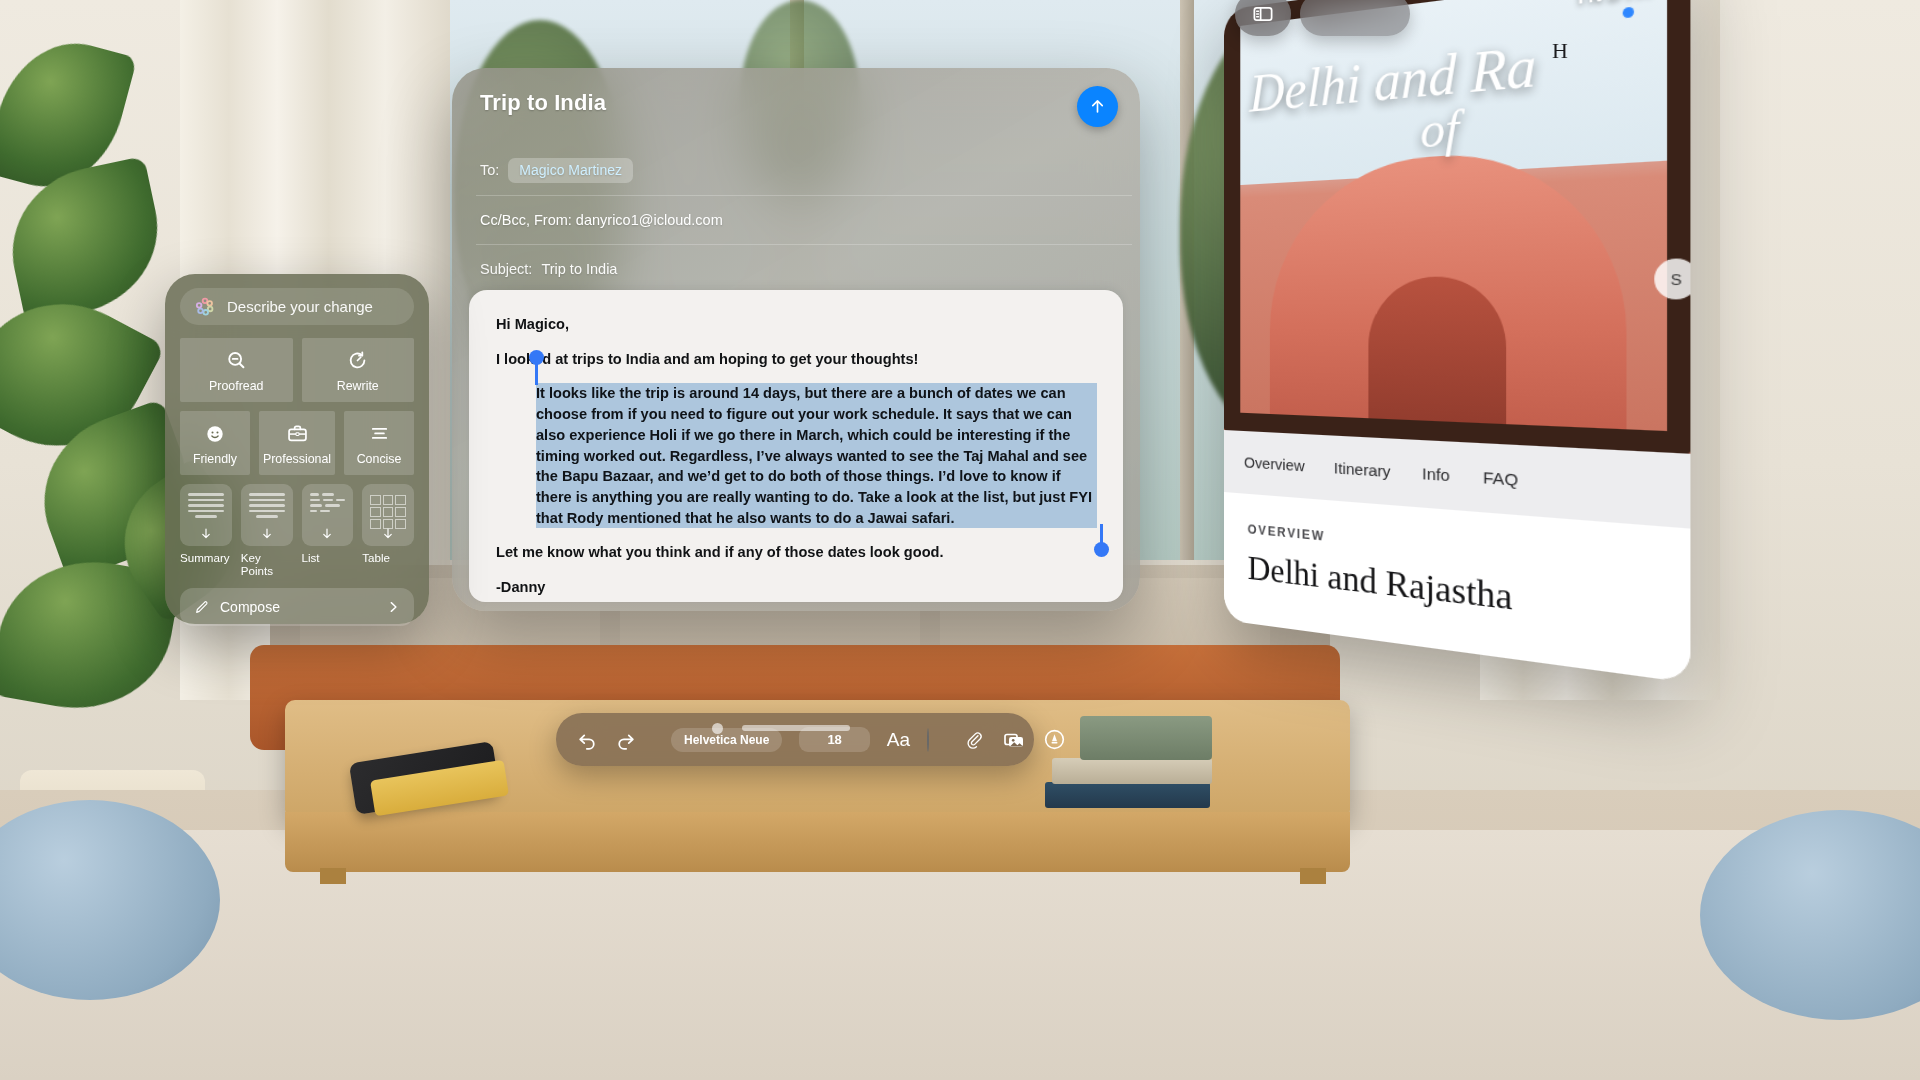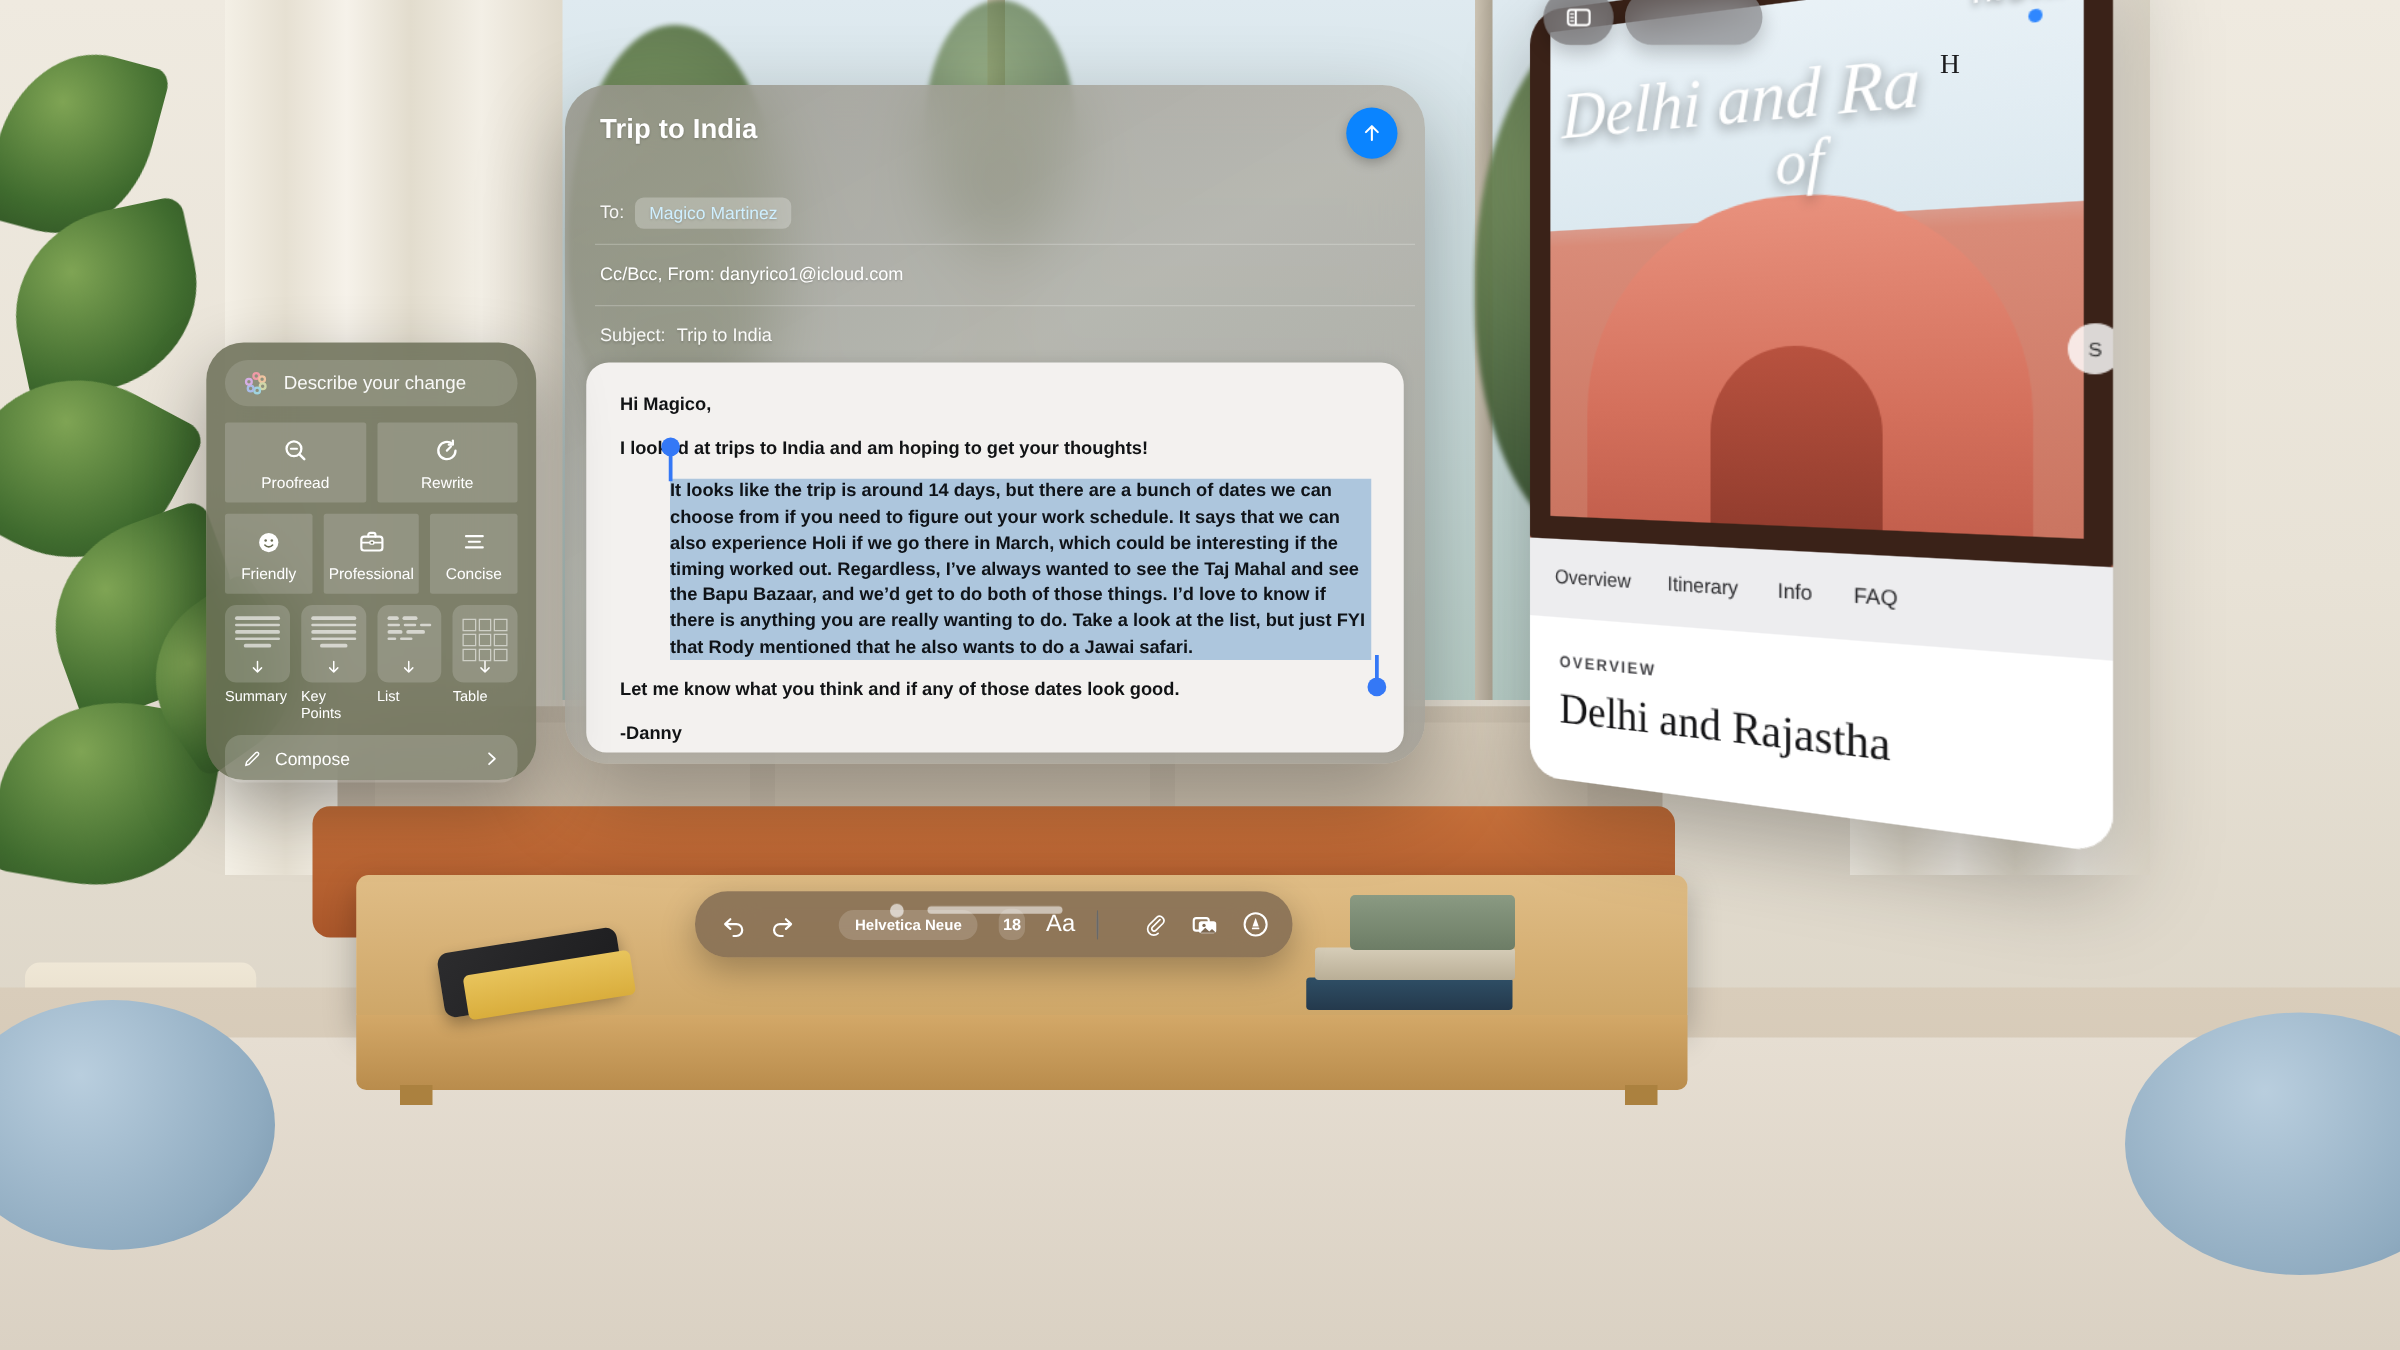--- a/index.html
+++ b/index.html
@@ -209,21 +209,21 @@
     width:30px; height:30px; color:#fff;
   }
   .tb-sep { width:1px; height:24px; background:rgba(255,255,255,.35); }
   .font-pill {
     background:rgba(255,255,255,.16); border-radius:13px;
     padding:5px 13px; color:#fff; font-size:12px; font-weight:bold;
     white-space:nowrap;
   }
   .size-pill {
     background:rgba(255,255,255,.16); border-radius:9px;
-    padding:5px 3px; color:#fff; font-size:13px; font-weight:bold;
+    padding:5px 28px; color:#fff; font-size:13px; font-weight:bold;
   }
   .aa-btn { color:#fff; font-size:19px; }
   .color-dot {
     width:24px; height:24px; border-radius:50%;
     background:#171717; border:1.5px solid rgba(255,255,255,.35);
   }
 
   
   .win-grabber {
     position:absolute; left:742px; top:725px; width:108px; height:6px;

